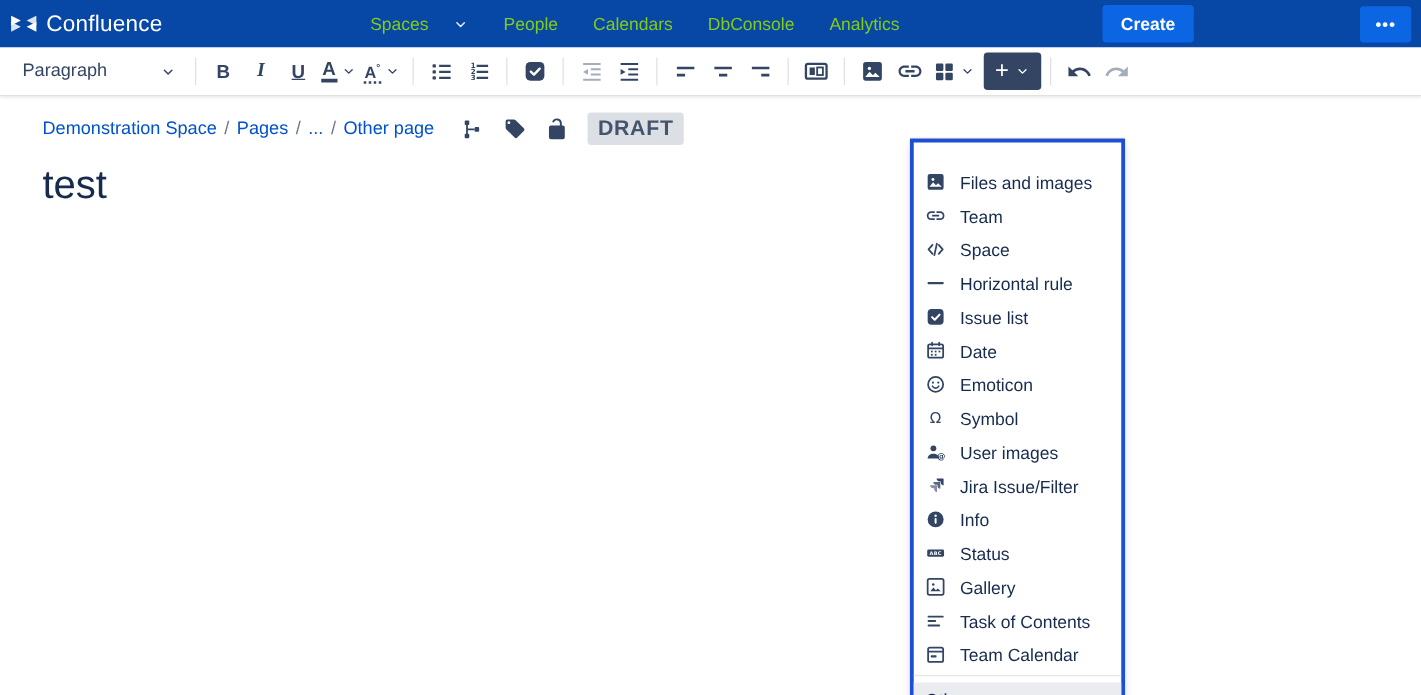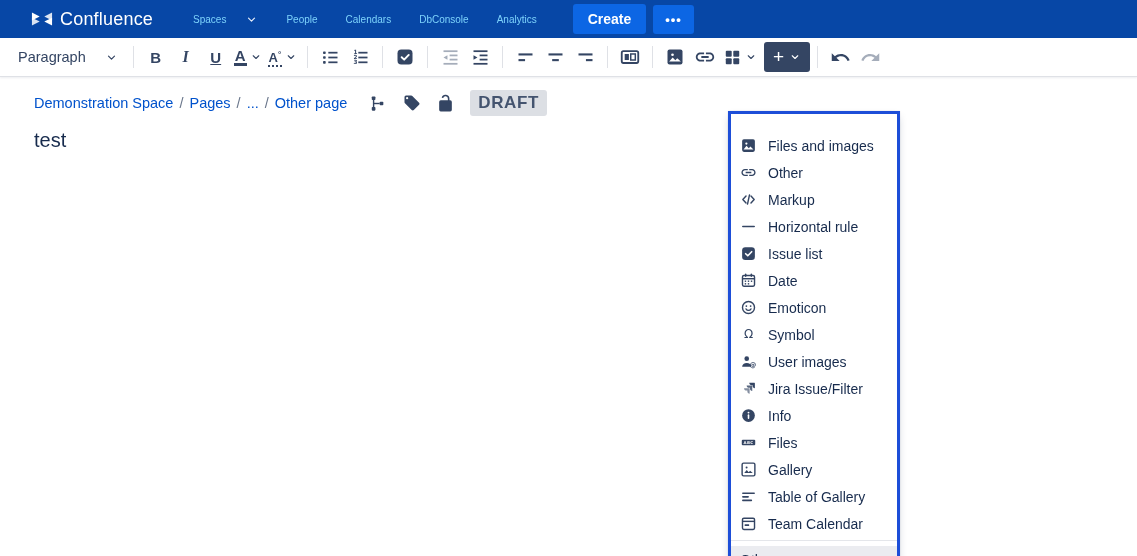--- a/index.html
+++ b/index.html
@@ -1,42 +1,42 @@
 <!DOCTYPE html>
 <html style="--nav_bg: #0747A6; --accent: #0C66E4; --link: #0052CC; --text: #172B4D; --icon: #344563; --icon_disabled: #A5ADBA; --menu_hover: #EBECF0; --tooltip_bg: #42526E; --badge_bg: #DCDFE4; --badge_text: #44546F; --border: #DFE1E6;"><head>
 <meta charset="utf-8">
 <style>
   * { margin:0; padding:0; box-sizing:border-box; }
   html,body { width:1137px; height:556px; background:#fff; overflow:hidden;
               font-family:"Liberation Sans", sans-serif; }
   .page { position:relative; width:1137px; height:556px; }
 
   
-  .topnav { height:38px; background:var(--nav_bg); display:flex; align-items:center; padding:0 31px; }
+  .topnav { height:38px; background:var(--nav_bg); display:flex; align-items:center; padding:0 8px;justify-content:space-between; }
   .brand { display:flex; align-items:center; gap:7px; color:#fff; }
   .brand-name { font-size:18px; font-weight:400; letter-spacing:.2px; }
   .nav-items { display:flex; align-items:center; margin-left:26px; }
-  .nav-item { display:flex; align-items:center; gap:19px; color:#7dd3fc; font-size:10px;
+  .nav-item { display:flex; align-items:center; gap:19px; color:#84cc16; font-size:14px;
               padding:0 14px; height:38px; cursor:pointer; }
   .nav-item .chev { display:flex; }
   .create-btn { margin-left:22px; background:var(--accent); color:#fff; font-size:14px; font-weight:700;
                 border:none; border-radius:3px; padding:7px 15px; cursor:pointer; }
   .more-btn { margin-left:7px; background:var(--accent); color:#fff; font-size:13px; font-weight:700;
               border:none; border-radius:3px; padding:7px 12px; letter-spacing:1px; cursor:pointer; }
 
   
   .toolbar { height:39px; display:flex; align-items:center; padding:0 10px;
              border-bottom:1px solid var(--border); box-shadow:0 1px 2px rgba(9,30,66,.08);
              background:#fff; position:relative; z-index:1; }
   .tb-btn { min-width:30px; height:30px; display:flex; align-items:center; justify-content:center;
             gap:3px; border-radius:3px; color:var(--icon); cursor:pointer; padding:0 3px; }
   .tb-btn svg { display:block; }
   .tb-btn.disabled { color:var(--icon_disabled); cursor:default; }
   .tb-divider { width:1px; height:22px; background:var(--border); margin:0 7px; }
-  .para-select { display:flex; align-items:center; gap:19px; font-size:14.5px; color:var(--icon);
+  .para-select { display:flex; align-items:center; gap:42px; font-size:14.5px; color:var(--icon);
                  padding:0 8px; height:30px; cursor:pointer; }
   .tb-letter { font-size:15px; font-weight:700; }
   .tb-italic { font-style:italic; font-family:"Liberation Serif", serif; font-size:16px; }
   .tb-under { text-decoration:underline; }
   .tb-color-a { border-bottom:3px solid var(--icon); line-height:15px; padding:0 1px; }
   .tb-style-a { border-bottom:2px dotted var(--icon); line-height:15px; padding:0 1px; font-size:13px; }
   .tb-style-a sup { font-size:8px; }
   .plus-btn { background:var(--icon); color:#fff; width:46px; height:30px; border-radius:3px;
               display:flex; align-items:center; justify-content:center; gap:5px; margin-left:4px; cursor:pointer; }
   .plus-sign { font-size:19px; font-weight:400; line-height:1; margin-top:-2px; }
@@ -44,21 +44,21 @@
   
   .content { padding:14px 0 0 34px; }
   .breadcrumb-row { display:flex; align-items:center; height:24px; }
   .crumb { font-size:14.5px; margin-right:6px; cursor:pointer; }
   .crumb[data-kind="link"] { color:var(--link); }
   .crumb[data-kind="sep"]  { color:#6B778C; cursor:default; }
   .bc-icons { display:flex; align-items:center; gap:15px; margin-left:16px; color:var(--icon); }
   .bc-icons svg { cursor:pointer; }
   .draft-badge { margin-left:15px; background:var(--badge_bg); color:var(--badge_text);
                  font-size:17px; font-weight:700; letter-spacing:.6px; padding:3px 8px; border-radius:3px; }
-  .page-title { margin-top:14px; font-size:20px; font-weight:500; color:var(--text); }
+  .page-title { margin-top:14px; font-size:32px; font-weight:500; color:var(--text); }
 
   
   .insert-menu { position:absolute; left:728px; top:72px; width:172px; background:#fff;
                  border:3px solid #1d4ed8; border-radius:0 0 3px 3px; padding-top:18px;
                  box-shadow:0 4px 8px -2px rgba(9,30,66,.25), 0 0 1px rgba(9,30,66,.31); z-index:10;margin-top:39px; }
   .menu-item { height:27px; display:flex; align-items:center; gap:11px; padding:0 9px; cursor:pointer; }
   .menu-item svg { color:var(--icon); flex:0 0 auto; }
   .menu-item .mi-label { font-size:14px; color:var(--text); white-space:nowrap; }
   .menu-sep { border-top:1px solid #E4E6EA; margin:3px 0 5px 0; }
   .menu-footer { height:27px; display:flex; align-items:center; padding:0 9px; background:var(--menu_hover);
@@ -426,27 +426,27 @@
     <div class="menu-item">
         <svg width="17" height="17">
             <use href="#i-image"></use>
           </svg>
         <span class="mi-label">Files and images</span>
       </div>
         <div class="menu-item">
         <svg width="17" height="17">
             <use href="#i-link"></use>
           </svg>
-        <span class="mi-label">Other</span>
+        <span class="mi-label">Team</span>
       </div>
         <div class="menu-item">
         <svg width="17" height="17">
             <use href="#i-code"></use>
           </svg>
-        <span class="mi-label">Markup</span>
+        <span class="mi-label">Space</span>
       </div>
         <div class="menu-item">
         <svg width="17" height="17">
             <use href="#i-hr"></use>
           </svg>
         <span class="mi-label">Horizontal rule</span>
       </div>
         <div class="menu-item">
         <svg width="17" height="17">
             <use href="#i-task"></use>
@@ -486,33 +486,33 @@
         <div class="menu-item">
         <svg width="17" height="17">
             <use href="#i-info"></use>
           </svg>
         <span class="mi-label">Info</span>
       </div>
         <div class="menu-item">
         <svg width="17" height="17">
             <use href="#i-status"></use>
           </svg>
-        <span class="mi-label">Files</span>
+        <span class="mi-label">Status</span>
       </div>
         <div class="menu-item">
         <svg width="17" height="17">
             <use href="#i-gallery"></use>
           </svg>
         <span class="mi-label">Gallery</span>
       </div>
         <div class="menu-item">
         <svg width="17" height="17">
             <use href="#i-toc"></use>
           </svg>
-        <span class="mi-label">Table of Gallery</span>
+        <span class="mi-label">Task of Contents</span>
       </div>
         <div class="menu-item">
         <svg width="17" height="17">
             <use href="#i-teamcal"></use>
           </svg>
         <span class="mi-label">Team Calendar</span>
       </div>
       </div>
     <div class="menu-sep"></div>
     <div class="menu-footer">Other macros</div>

